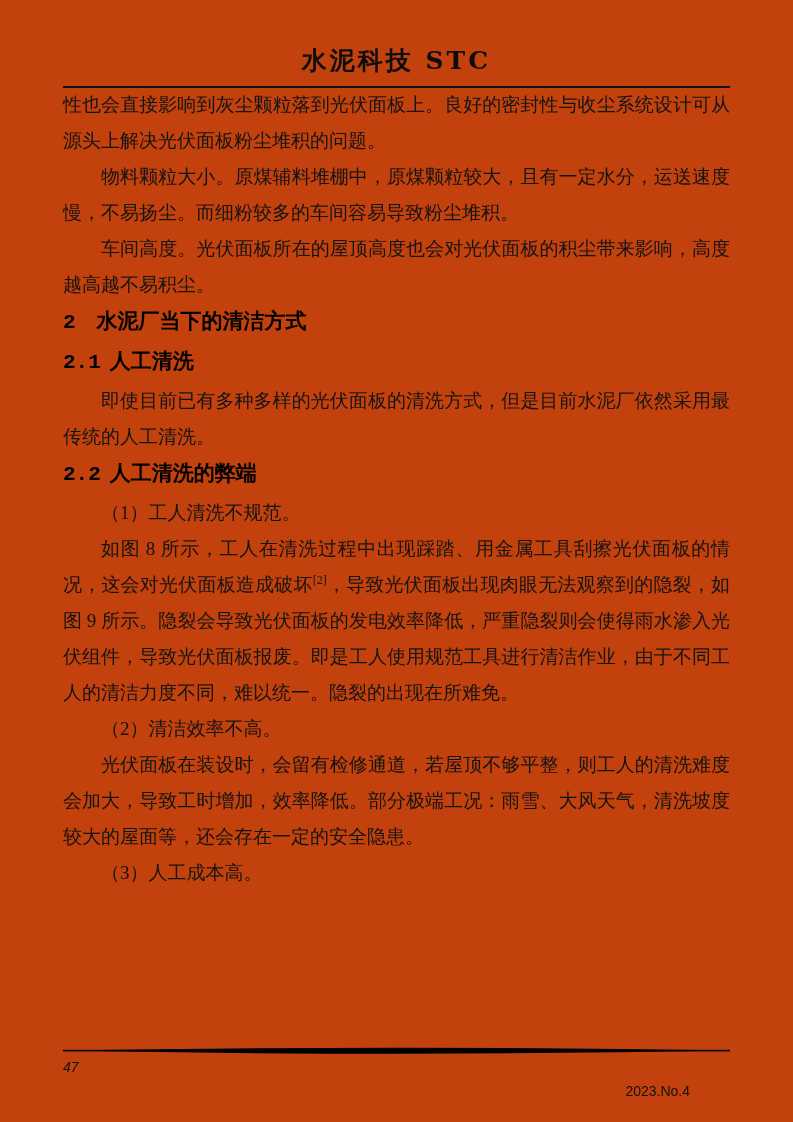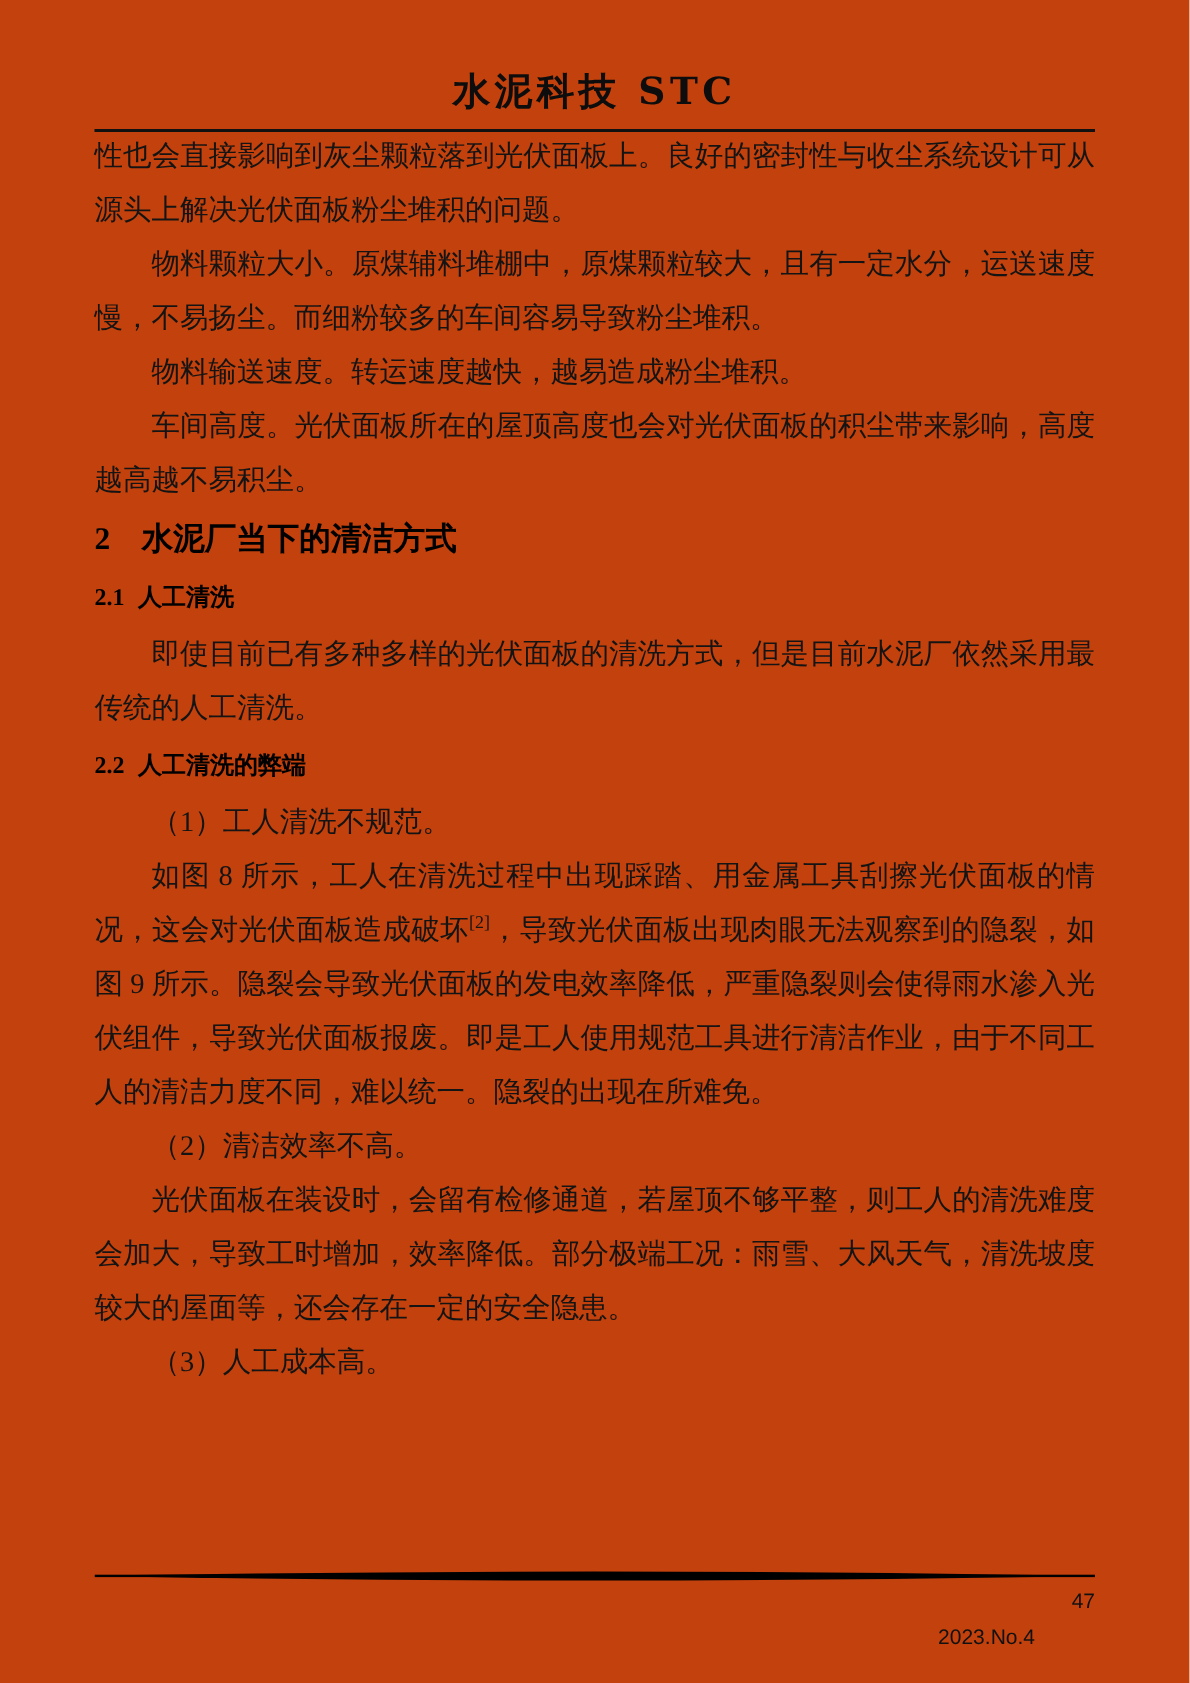--- a/index.html
+++ b/index.html
@@ -46,27 +46,27 @@
     font-size: 19px;
     line-height: 36px;
     text-align: justify;
     color: #141414;
     font-family: Liberation Serif, serif;
   }
   .para.indent { text-indent: 38px; }
 
   .h1-heading, .h2-heading {
     margin: 0;
-    font-family: Liberation Serif, serif;
+    font-family: Liberation Mono, monospace;
     font-weight: 700;
     color: #000000;
     text-align: left;
   }
   .h1-heading { font-size: 21px; line-height: 40px; }
-  .h2-heading { font-size: 16px; line-height: 40px; }
+  .h2-heading { font-size: 21px; line-height: 40px; }
   .h1-heading .h-num { display: inline-block; margin-right: 21px; }
   .h2-heading .h-num { display: inline-block; margin-right: 9px; }
 
   sup.cite {
     font-size: 12px;
     line-height: 0;
     vertical-align: super;
   }
 
   
@@ -80,21 +80,22 @@
     position: relative;
     height: 20px;
     margin-top: 1px;
     font-family: "Liberation Sans", "DejaVu Sans", sans-serif;
     font-size: 14px;
     color: #111111;
   }
   .page-num {
     position: absolute;
     left: 0; right: 0;
-    text-align: right;
+    text-align: left;
+    font-style: italic;
   }
   .issue-label {
     position: absolute;
     right: 40px;
     top: 0;
     margin-top: 24px;
   }
 </style>
 </head>
 <body>
@@ -103,21 +104,20 @@
 
   <header class="page-header">
     <div class="journal-title">水泥科技 STC</div>
     <div class="header-rule"></div>
   </header>
 
   <main class="article-body">
 
     <p class="para">性也会直接影响到灰尘颗粒落到光伏面板上。良好的密封性与收尘系统设计可从源头上解决光伏面板粉尘堆积的问题。</p>
     <p class="para indent">物料颗粒大小。原煤辅料堆棚中，原煤颗粒较大，且有一定水分，运送速度慢，不易扬尘。而细粉较多的车间容易导致粉尘堆积。</p>
-    <p class="para indent">物料输送速度。转运速度越快，越易造成粉尘堆积。</p>
     <p class="para indent">车间高度。光伏面板所在的屋顶高度也会对光伏面板的积尘带来影响，高度越高越不易积尘。</p>
 
     <h1 class="h1-heading">
       <span class="h-num">2</span><span>水泥厂当下的清洁方式</span>
     </h1>
 
     <h2 class="h2-heading">
       <span class="h-num">2.1</span><span>人工清洗</span>
     </h2>
 

